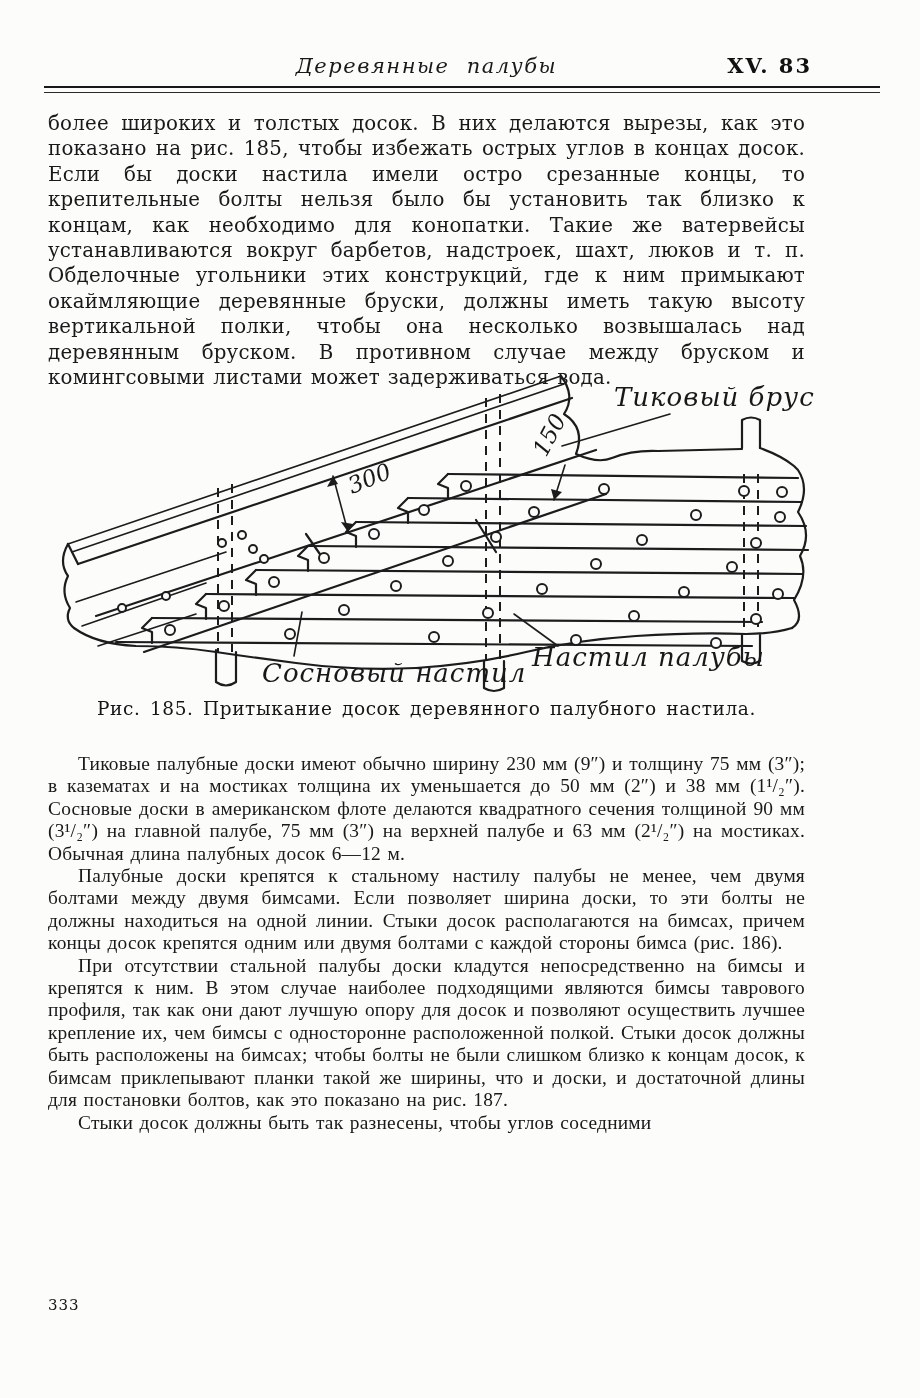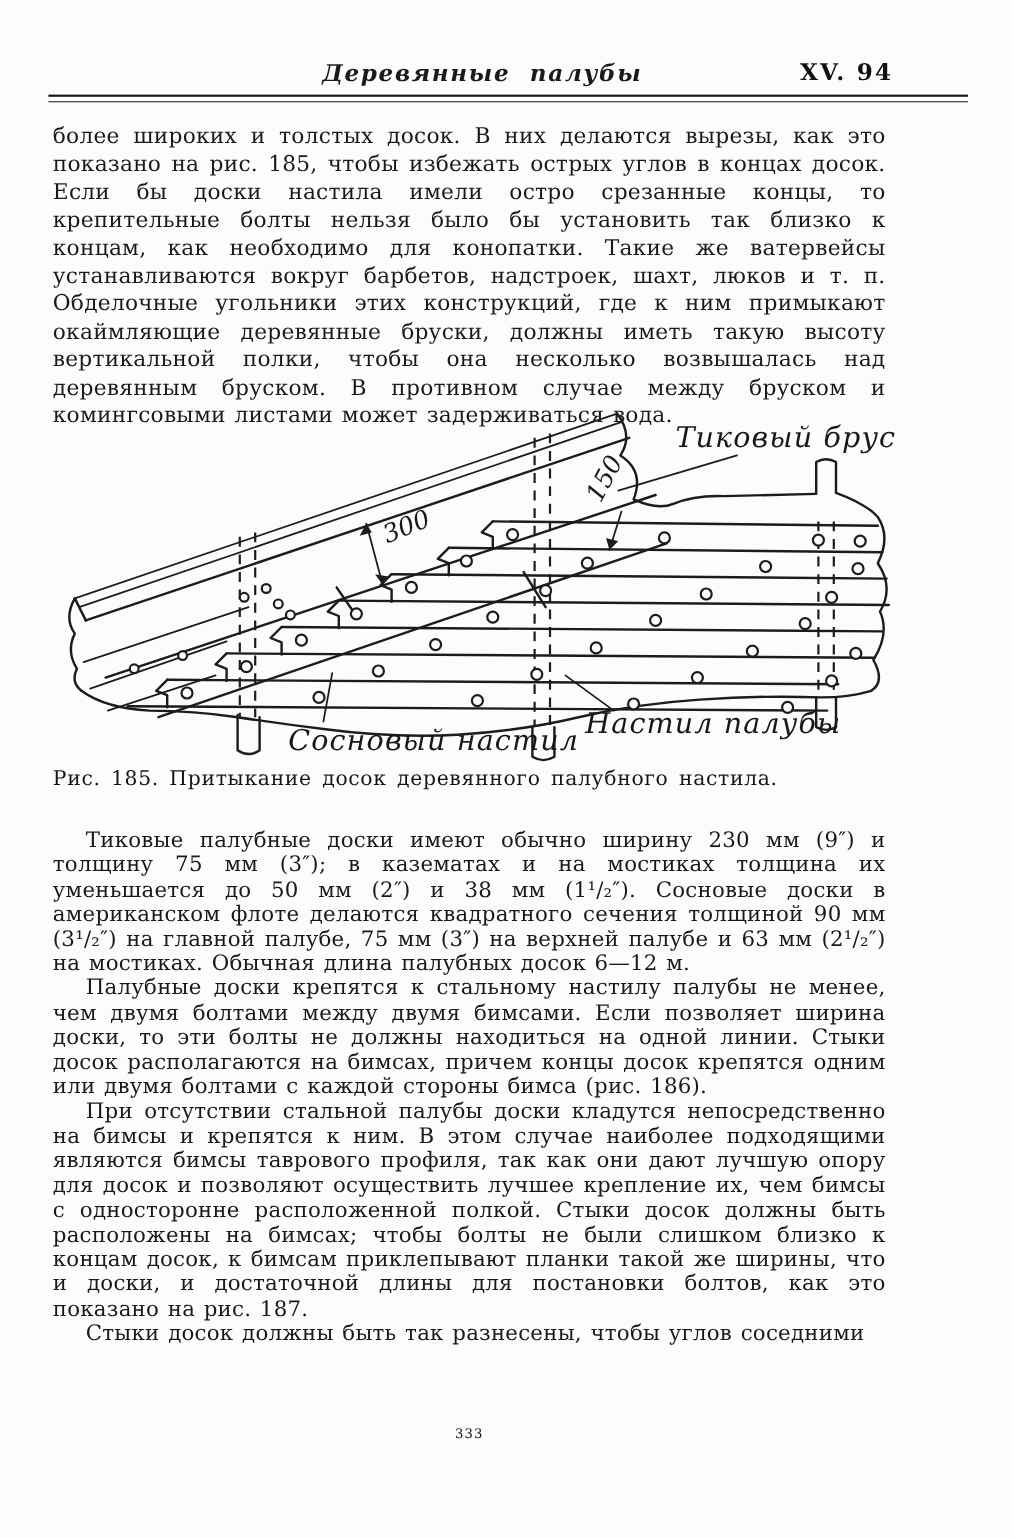--- a/index.html
+++ b/index.html
@@ -3,65 +3,65 @@
 <meta charset="utf-8">
 <style>
   html,body{margin:0;padding:0;background:#e8e8e8;}
   .page{
     position:relative;width:920px;height:1398px;background:#fcfcfa;
     font-family:"DejaVu Serif", serif;color:#171717;overflow:hidden;
     margin:0 auto;
   }
   
   .hdr-title{
-    position:absolute;top:54px;left:60px;width:757px;text-align:center;
-    font-style:italic;font-size:21px;letter-spacing:1.5px;word-spacing:9px;color:#1a1a1a;font-weight:bold;
+    position:absolute;top:54px;left:48px;width:757px;text-align:center;
+    font-style:italic;font-size:21px;letter-spacing:1.5px;word-spacing:9px;color:#1a1a1a;
   }
   .hdr-sec{
     position:absolute;top:53px;right:108px;
     font-weight:bold;font-size:21px;letter-spacing:2px;color:#111;
   }
   .rule{position:absolute;top:86px;left:44px;width:836px;height:4px;
     border-top:2.5px solid #181818;border-bottom:1.5px solid #2a2a2a;}
   
   .text{
     position:absolute;left:48px;width:757px;text-align:justify;
     color:#191919;word-spacing:1.5px;letter-spacing:0.2px;
   }
   .text.top{top:111px;font-size:19.8px;line-height:25.4px;}
   .text.bottom{top:753px;font-size:19.4px;line-height:22.4px;}
   .para{margin:0;}
-  .para.indent{text-indent:30px;}
+  .para.indent{text-indent:30px;font-family:Liberation Serif, serif;}
   
   .fig{position:absolute;top:362px;left:56px;width:824px;height:334px;}
   .fig svg{display:block;width:824px;height:334px;}
   .fig-caption{
-    position:absolute;top:698px;left:48px;width:757px;
+    position:absolute;top:698px;left:48px;width:757px;text-align:center;
     font-size:18.5px;letter-spacing:0.6px;word-spacing:3px;color:#151515;
   }
   .pageno{
-    position:absolute;top:1296px;left:48px;width:757px;text-align:center;
-    font-size:12px;letter-spacing:1px;color:#141414;
+    position:absolute;top:1296px;left:48px;width:757px;text-align:left;
+    font-size:15px;letter-spacing:1px;color:#141414;
   }
   
   .ln{fill:none;stroke:#1c1c1c;stroke-width:2.2;stroke-linecap:round;stroke-linejoin:round;}
   .ln-thin{fill:none;stroke:#1c1c1c;stroke-width:1.6;stroke-linecap:round;}
   .dash{fill:none;stroke:#1c1c1c;stroke-width:2;stroke-dasharray:9 7;}
   .bolt{fill:#fcfcfa;stroke:#1c1c1c;stroke-width:2;}
   .fig-label{font-family:"DejaVu Serif",serif;font-style:italic;font-size:26px;fill:#181818;letter-spacing:1px;}
   .fig-dim{font-family:"DejaVu Serif",serif;font-size:23px;fill:#181818;font-style:italic;}
   .arrhead{fill:#1c1c1c;stroke:none;}
 </style>
 </head>
 <body>
 
 <div class="page">
 
   <div class="hdr-title">Деревянные палубы</div>
-  <div class="hdr-sec">XV. 94</div>
+  <div class="hdr-sec">XV. 83</div>
   <div class="rule"></div>
 
   <div class="text top">
     <p class="para">более широких и толстых досок. В них делаются вырезы, как это показано на рис. 185, чтобы избежать острых углов в концах досок. Если бы доски настила имели остро срезанные концы, то крепительные болты нельзя было бы установить так близко к концам, как необходимо для конопатки. Такие же ватервейсы устанавливаются вокруг барбетов, надстроек, шахт, люков и т. п. Обделочные угольники этих конструкций, где к ним примыкают окаймляющие деревянные бруски, должны иметь такую высоту вертикальной полки, чтобы она несколько возвышалась над деревянным бруском. В противном случае между бруском и комингсовыми листами может задерживаться вода.</p>
   </div>
 
   <div class="fig">
     <svg viewBox="0 0 824 334">
 
       <path class="ln" d="M12 182 Q2 200 12 214 Q4 230 14 246 Q8 258 18 266"></path>

